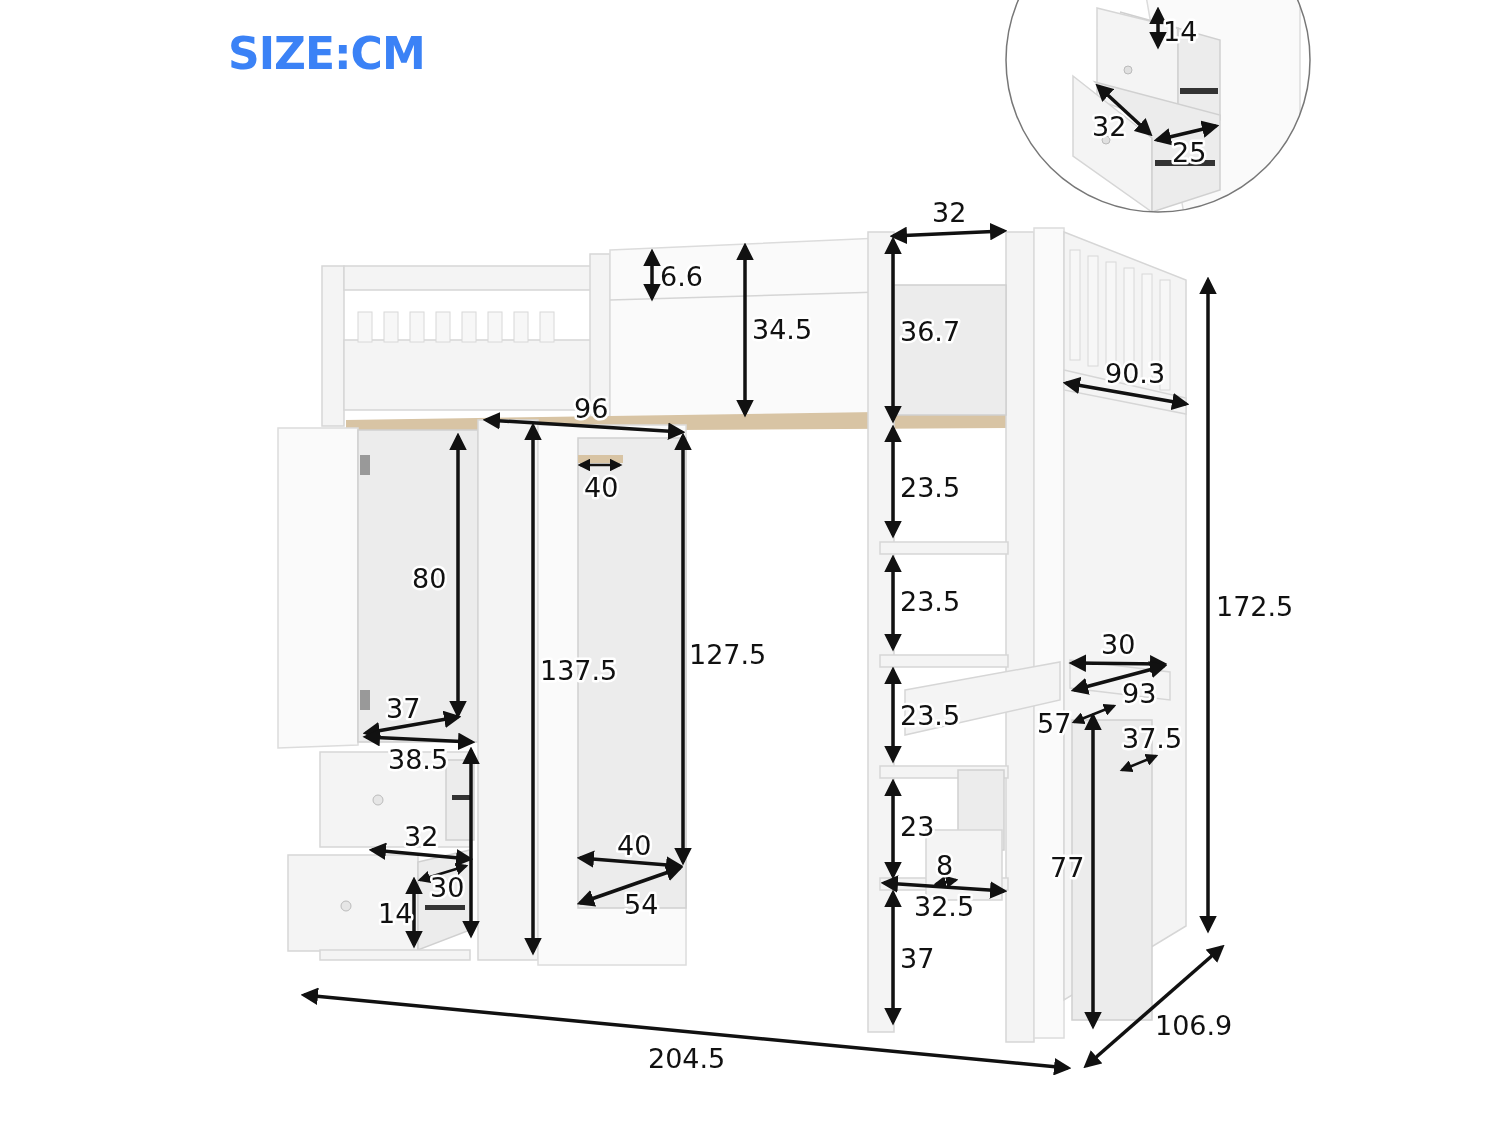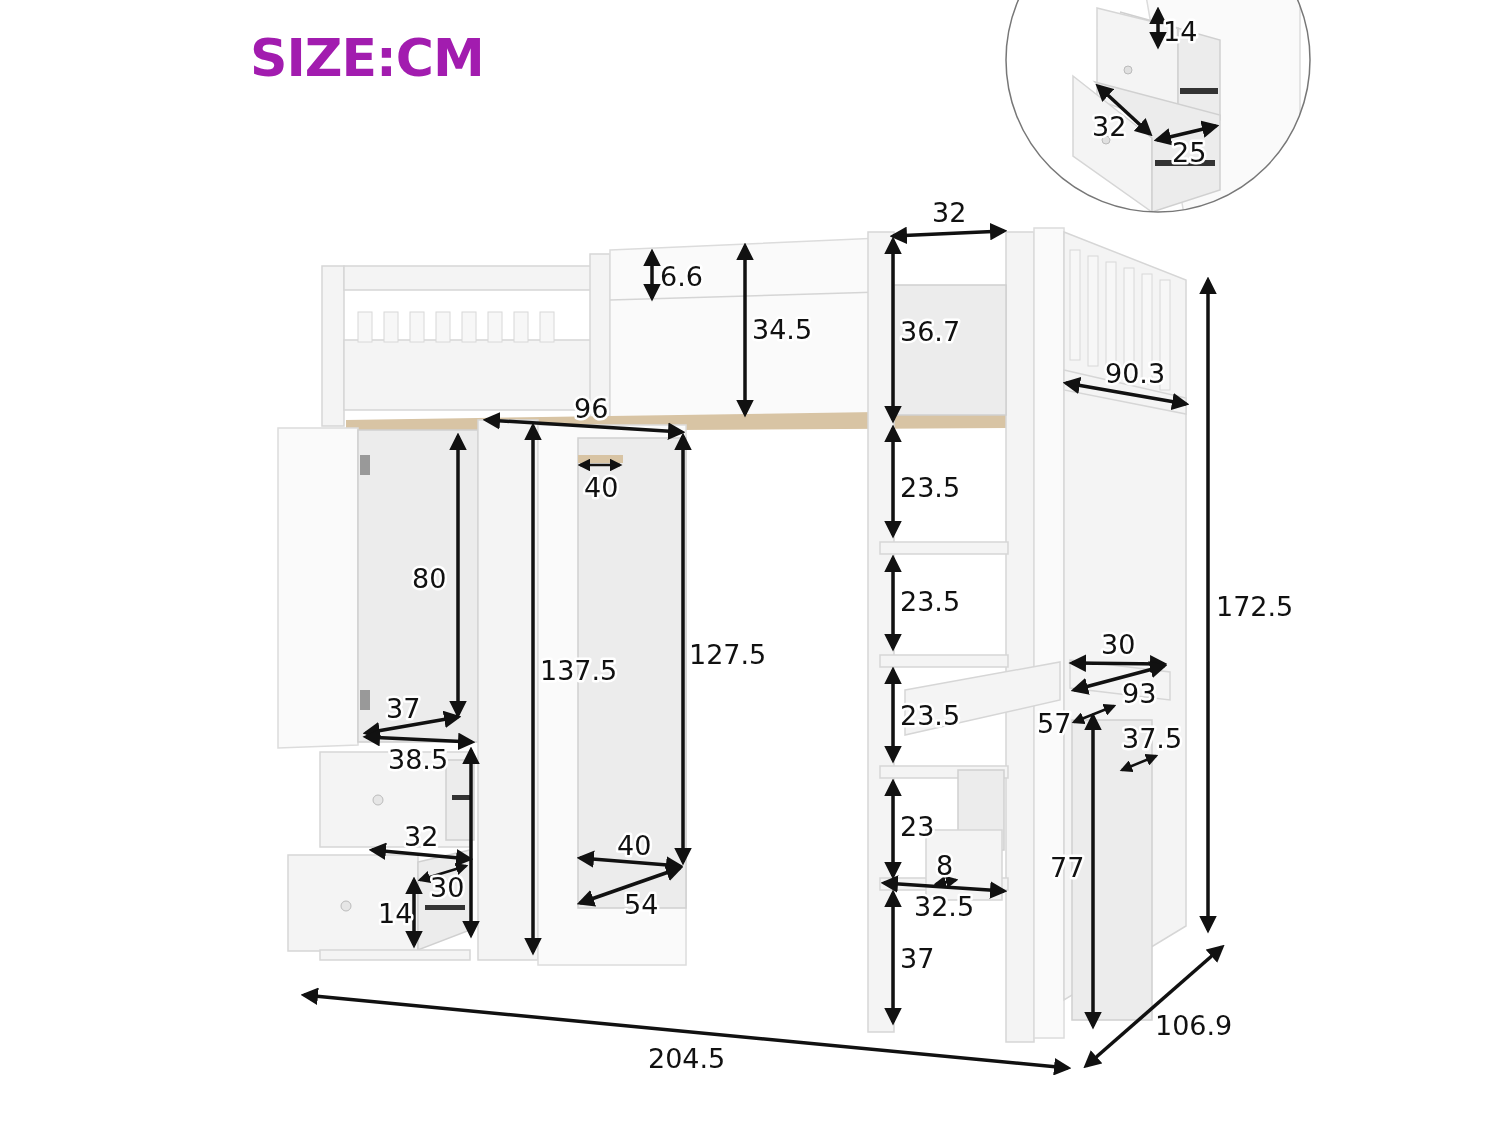--- a/index.html
+++ b/index.html
@@ -1,17 +1,17 @@
 <!DOCTYPE html>
 <html><head>
 <meta charset="utf-8">
 <style>
   html, body { margin: 0; padding: 0; background: #ffffff; }
   body { width: 1500px; height: 1125px; position: relative; overflow: hidden; font-family: "DejaVu Sans", sans-serif; }
-  #title { position: absolute; left: 250px; top: 28px; font-family: "DejaVu Sans", sans-serif; font-weight: bold; font-size: 52px; color: #a21caf; letter-spacing: -1px; }
+  #title { position: absolute; left: 228px; top: 28px; font-family: "DejaVu Sans", sans-serif; font-weight: bold; font-size: 44px; color: #3b82f6; letter-spacing: -1px; }
   svg#art { position: absolute; left: 0; top: 0; }
   .dim { font-family: "DejaVu Sans", sans-serif; font-size: 27px; fill: #111; paint-order: stroke; stroke: #ffffff; stroke-width: 5px; stroke-linejoin: round; }
   .arr { stroke: #111; stroke-width: 3.5; fill: none; }
   .arrthin { stroke: #111; stroke-width: 2.5; fill: none; }
   .panel { fill: #f4f4f4; stroke: #d6d6d6; stroke-width: 1.5; }
   .panel2 { fill: #ececec; stroke: #d0d0d0; stroke-width: 1.5; }
   .panel3 { fill: #fafafa; stroke: #dcdcdc; stroke-width: 1.5; }
   .wood { fill: #d8c4a4; }
   .slat { fill: #f7f7f7; stroke: #d8d8d8; stroke-width: 1; }
 </style>

